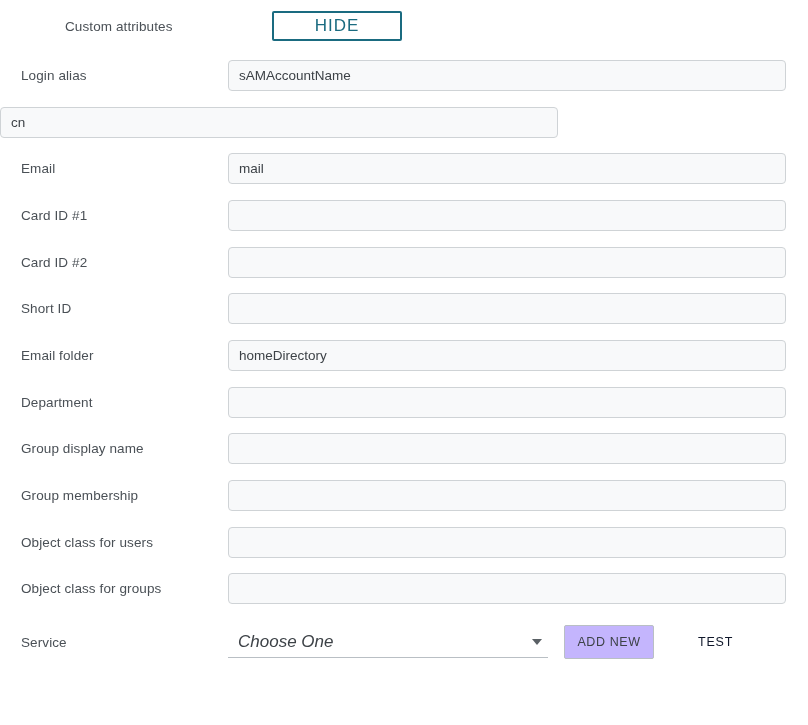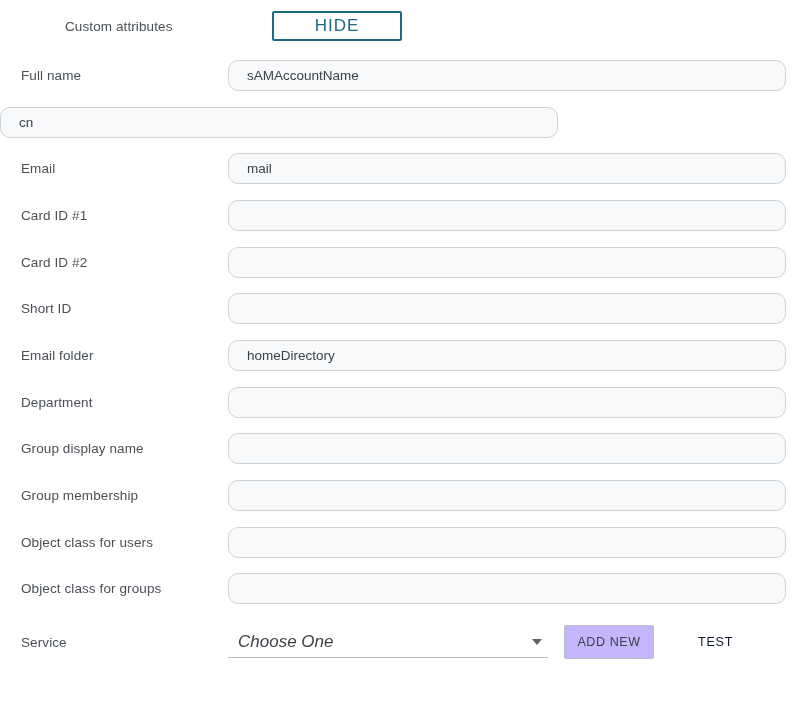--- a/index.html
+++ b/index.html
@@ -39,22 +39,22 @@
     padding-right: 20px;
     display: flex;
     align-items: center;
   }
   .text-input {
     width: 558px;
     height: 31px;
     box-sizing: border-box;
     border: 1px solid #cfd3d6;
     background: #f8f9fa;
-    border-radius: 10px;
-    padding: 0 18px;
+    border-radius: 4px;
+    padding: 0 10px;
     font-family: "Liberation Sans", sans-serif;
     font-size: 13.5px;
     color: #3d4247;
     outline: none;
   }
   .text-input::placeholder { color: #aab0b5; }
 
   .hide-button {
     width: 130px;
     height: 30px;
@@ -141,21 +141,21 @@
 <div class="form">
 
   <div class="row row-top">
     <div class="label">Custom attributes</div>
     <div class="field">
       <button class="hide-button">HIDE</button>
     </div>
   </div>
 
   <div class="row">
-    <div class="label">Full name</div>
+    <div class="label">Login alias</div>
     <div class="field">
       <input class="text-input" type="text" value="sAMAccountName" style="">
     </div>
   </div>
 
   <div class="row">
     <div class="field">
       <input class="text-input" type="text" value="cn" style="">
     </div>
   </div>

